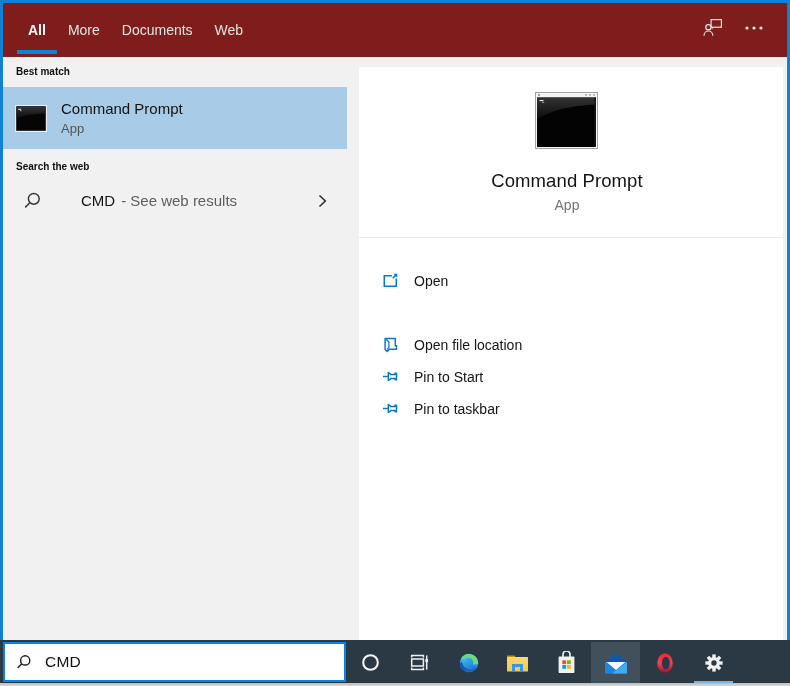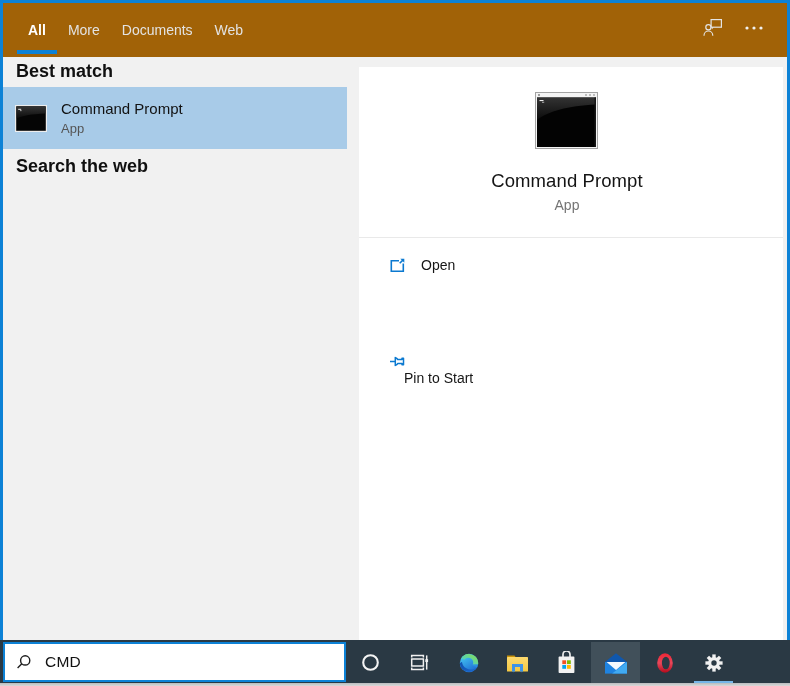--- a/index.html
+++ b/index.html
@@ -22,32 +22,32 @@
     background:#fff; border:2.5px solid #0d82d6; display:flex; align-items:center; }
   #search-box .magnifier { margin-left:11px; flex:none; }
   #search-value { margin-left:13px; font-size:15.5px; color:#111; letter-spacing:.2px; }
 
   
   #flyout { position:absolute; left:0; top:0; width:790px; height:640px;
     border-left:3px solid #0d82d6; border-right:3px solid #0d82d6; border-top:3px solid #0d82d6;
     background:#f1f1f1; }
 
   
-  #topbar { position:absolute; left:0; top:0; right:0; height:54px; background:#a16207; }
+  #topbar { position:absolute; left:0; top:0; right:0; height:54px; background:#7f1d1d; }
   #tabs { position:absolute; left:25px; top:0; height:54px; display:flex; gap:22px; align-items:center; }
   .tab { position:relative; height:54px; display:flex; align-items:center; font-size:14px; color:#e3e3e3; cursor:default; }
   .tab.active { color:#fff; font-weight:bold; }
   .tab.active::after { content:""; position:absolute; left:-11px; right:-11px; bottom:3.5px; height:4px; background:#0d82d6; }
   .tab .caret { margin-left:7px; margin-top:2px; }
   #topbar-right { position:absolute; left:0; top:0; right:0; height:54px; }
   #feedback-icon { position:absolute; left:700px; top:15px; }
   #ellipsis-icon { position:absolute; left:741px; top:15px; }
 
   
-  .section-header { position:absolute; left:13px; font-size:18px; font-weight:bold; color:#101010; line-height:17px; }
+  .section-header { position:absolute; left:13px; font-size:10px; font-weight:bold; color:#101010; line-height:17px; }
   #best-match-header { top:60px; }
   #web-header { top:155px; }
   #best-match-item { position:absolute; left:0; top:84px; width:344px; height:62px; background:#a8cbe8;
     display:flex; align-items:center; }
   #best-match-item .app-icon-sm { margin-left:12px; flex:none; }
   #best-match-item .texts { margin-left:14px; display:flex; flex-direction:column; }
   #best-match-title { font-size:15px; color:#121212; line-height:19px; }
   #best-match-type { font-size:13px; color:#555; line-height:17px; margin-top:2px; }
   #web-row { position:absolute; left:0; top:181px; width:344px; height:33px; display:flex; align-items:center; }
   #web-row .magnifier { margin-left:20px; flex:none; }
@@ -57,25 +57,25 @@
   #web-chevron { position:absolute; left:313px; top:10px; }
 
   
   #preview-card { position:absolute; left:356px; top:64px; width:424px; bottom:0; background:#fff; }
   #app-icon-lg { position:absolute; left:176px; top:25px; }
   #preview-title { position:absolute; top:100px; left:0; width:416px; text-align:center;
     font-size:18.5px; font-weight:400; color:#141414; line-height:27px; letter-spacing:.1px; }
   #preview-type { position:absolute; top:130px; left:0; width:416px; text-align:center;
     font-size:14px; color:#747474; line-height:17px; }
   #preview-divider { position:absolute; top:170px; left:0; right:0; height:1px; background:#e9e9e9; }
-  .action-row { position:absolute; left:0; right:0; height:32px; display:flex; align-items:flex-start; padding-left:30px; }
+  .action-row { position:absolute; left:0; right:0; height:32px; display:flex; align-items:flex-end; padding-left:23px; }
   .action-row .a-icon { flex:none; width:17px; height:17px; }
   .action-label { margin-left:15px; font-size:14px; color:#161616; }
   #action-0 { top:189.5px; } #action-1 { top:221.5px; } #action-2 { top:253.5px; }
-  #action-3 { top:285.5px;flex-direction:column; } #action-4 { top:317.5px; }
+  #action-3 { top:285.5px; } #action-4 { top:317.5px; }
 </style>
 </head>
 <body>
 
 <svg width="0" height="0" style="position:absolute">
   <defs>
     <linearGradient id="cmd-sheen" x1="0" y1="0" x2="0" y2="1">
       <stop offset="0" stop-color="#333"></stop>
         <stop offset="1" stop-color="#0b0b0b"></stop>
     </linearGradient>
@@ -145,20 +145,32 @@
       <rect x="5" y="5.3" width="1.6" height="0.8" fill="#cfcfcf"></rect>
     </svg>
     <div class="texts">
       <span id="best-match-title">Command Prompt</span>
       <span id="best-match-type">App</span>
     </div>
   </div>
 
   <div class="section-header" id="web-header">Search the web</div>
 
+  <div id="web-row">
+    <svg class="magnifier" width="19" height="19" viewBox="0 0 19 19" fill="none" stroke="#3a3a3a" stroke-width="1.5">
+      <circle cx="10.8" cy="7.8" r="5.4"></circle>
+      <line x1="6.8" y1="11.8" x2="2.2" y2="16.4"></line>
+    </svg>
+    <span class="wr-text">
+      <span id="web-query">CMD</span><span id="web-suffix">- See web results</span>
+    </span>
+    <svg id="web-chevron" width="13" height="14" viewBox="0 0 13 14" fill="none" stroke="#2f2f2f" stroke-width="1.6">
+      <path d="M3.5 1.5 L9.3 7 L3.5 12.5"></path>
+    </svg>
+  </div>
 
   <div id="preview-card">
     <svg id="app-icon-lg" width="63" height="57" viewBox="0 0 63 57">
       <rect x="0.5" y="0.5" width="62" height="56" fill="#f4f4f4" stroke="#a3a3a3" stroke-width="1"></rect>
       <circle cx="4" cy="3" r="0.9" fill="#777"></circle>
       <rect x="50" y="2.4" width="2" height="1.2" fill="#9a9a9a"></rect>
       <rect x="54" y="2.4" width="2" height="1.2" fill="#9a9a9a"></rect>
       <rect x="58" y="2.4" width="2" height="1.2" fill="#9a9a9a"></rect>
       <rect x="2" y="5.5" width="59" height="49.5" fill="#030303"></rect>
       <path d="M2 28 C14 19 32 14 61 12.5 L61 5.5 L2 5.5 Z" fill="url(#cmd-sheen)"></path>
@@ -171,27 +183,42 @@
     <div id="preview-divider"></div>
 
     <div class="action-row" id="action-0">
       <svg class="a-icon" viewBox="0 0 17 17" fill="none" stroke="#0b79d0" stroke-width="1.6">
         <path d="M14.3 6.6 L14.3 14.3 L2.3 14.3 L2.3 3.7 L10 3.7"></path>
         <line x1="10.7" y1="6.3" x2="14.4" y2="2.6"></line>
         <path d="M11.3 1.7 L15.3 1.7 L15.3 5.7 Z" fill="#0b79d0" stroke="none"></path>
       </svg>
       <span class="action-label">Open</span>
     </div>
+    <div class="action-row" id="action-2">
+      <svg class="a-icon" viewBox="0 0 17 17" fill="none" stroke="#0b79d0" stroke-width="1.5" stroke-linejoin="round">
+        <path d="M3.1 2.4 L13.3 2.4 L13.3 9.7 L14.5 9.7 L14.5 13.3 L7.3 13.3 L5.1 15.4 L3.1 13.4 Z"></path>
+        <path d="M3.3 2.6 L6.9 5.9 L6.9 11.3 L5.2 13.3" stroke-width="1.3"></path>
+      </svg>
+      <span class="action-label">Open file location</span>
+    </div>
     <div class="action-row" id="action-3">
       <svg class="a-icon" viewBox="0 0 17 17" fill="none" stroke="#0b79d0" stroke-width="1.5" stroke-linejoin="round">
         <line x1="1" y1="8.5" x2="6" y2="8.5"></line>
         <line x1="6.3" y1="3.9" x2="6.3" y2="13.1"></line>
         <path d="M6.5 4.7 C8.2 5.4 8.5 5.9 8.7 6.5 L13 6.5 L13 5.2 L14.5 5.2 L14.5 11.8 L13 11.8 L13 10.5 L8.7 10.5 C8.5 11.1 8.2 11.6 6.5 12.3"></path>
       </svg>
       <span class="action-label">Pin to Start</span>
+    </div>
+    <div class="action-row" id="action-4">
+      <svg class="a-icon" viewBox="0 0 17 17" fill="none" stroke="#0b79d0" stroke-width="1.5" stroke-linejoin="round">
+        <line x1="1" y1="8.5" x2="6" y2="8.5"></line>
+        <line x1="6.3" y1="3.9" x2="6.3" y2="13.1"></line>
+        <path d="M6.5 4.7 C8.2 5.4 8.5 5.9 8.7 6.5 L13 6.5 L13 5.2 L14.5 5.2 L14.5 11.8 L13 11.8 L13 10.5 L8.7 10.5 C8.5 11.1 8.2 11.6 6.5 12.3"></path>
+      </svg>
+      <span class="action-label">Pin to taskbar</span>
     </div>
   </div>
 </div>
 
 <div id="taskbar">
 
   <div id="search-box">
     <svg class="magnifier" width="16" height="16" viewBox="0 0 16 16" fill="none" stroke="#1d1d1d" stroke-width="1.4">
       <circle cx="9.2" cy="6.4" r="4.6"></circle>
       <line x1="5.8" y1="9.8" x2="1.6" y2="14"></line>

